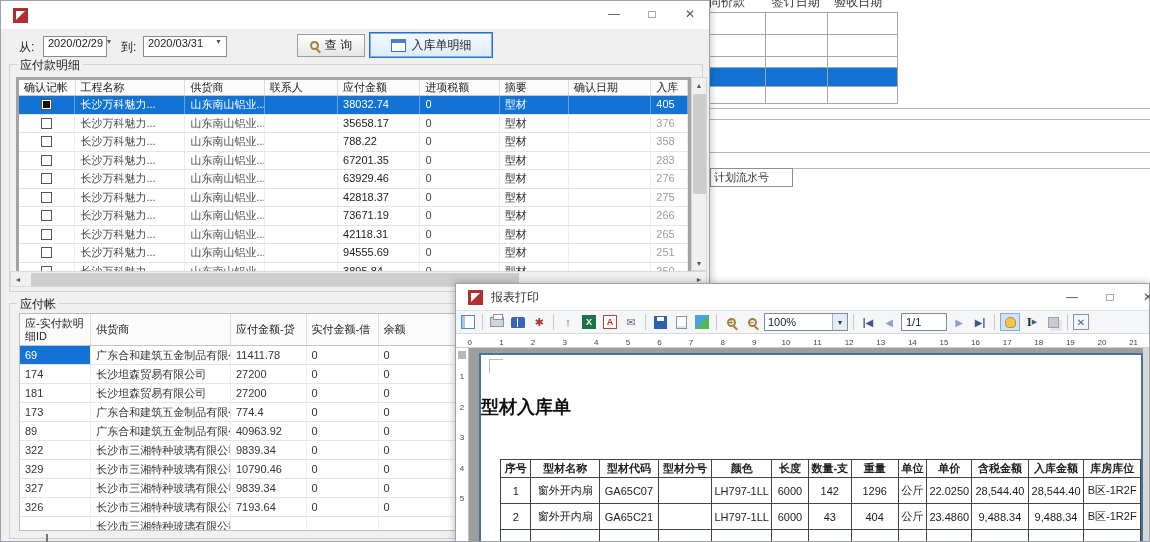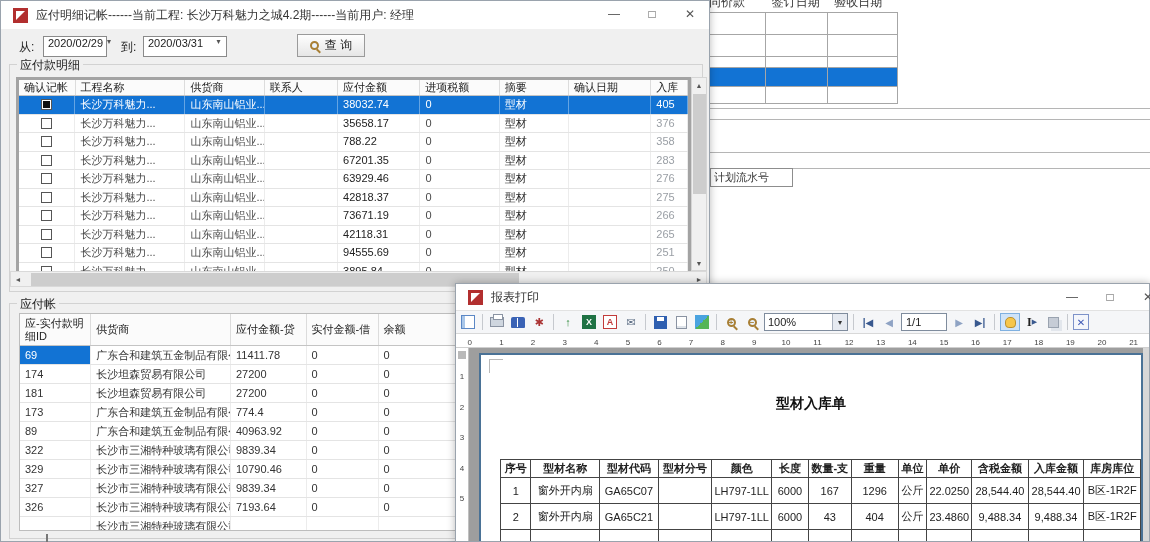--- a/index.html
+++ b/index.html
@@ -109,21 +109,21 @@
 .rnum{display:inline-block;width:31.62px;text-align:center;font-size:8px;color:#444;line-height:13px;background:repeating-linear-gradient(90deg,#b9b9b9 0 1px,transparent 1px 4px) 0 100%/100% 2px no-repeat}
 .rcanvas{position:absolute;left:0;top:64px;right:0;bottom:0;background:#9e9e9e;overflow:hidden}
 .rulerv{position:absolute;left:0;top:0;width:13px;height:100%;background:#fff;border-right:1px solid #c0c0c0;z-index:2}
 .vnum{display:block;height:30.5px;font-size:8px;color:#444;text-align:center}
 .vmark{position:absolute;left:2px;top:3px;width:8px;height:8px;background:#b9b9b9}
 .vpad{height:24px}
 .rscrollstrip{position:absolute;right:0;top:0;width:6px;height:100%;background:#d7d7d7}
 .rpage{position:absolute;left:23px;top:5px;width:664px;height:200px;background:#fff;border:2px solid #4a7296}
 .cornermark{position:absolute;left:8px;top:4px;width:14px;height:14px;border-left:1px solid #b9b9b9;border-top:1px solid #b9b9b9}
 .rcompany{position:absolute;left:0;top:10px;width:100%;text-align:center;font-family:"Liberation Serif","DejaVu Serif",serif;font-size:19px;font-weight:bold;letter-spacing:1px;color:#111}
-.rdoctitle{position:absolute;left:0;top:40px;width:100%;text-align:center;font-family:"Liberation Serif","DejaVu Serif",serif;font-size:14px;font-weight:bold;color:#111}
+.rdoctitle{position:absolute;left:0;top:40px;width:100%;font-family:"Liberation Serif","DejaVu Serif",serif;font-size:18px;font-weight:bold;color:#111}
 .rtb{position:absolute;left:19px;border-collapse:collapse;table-layout:fixed}
 .rtb td,.rtb th{border:1px solid #444;font-size:11px;padding:0 2px;text-align:center;white-space:nowrap;overflow:hidden}
 .tinfo{top:66px}
 .tinfo td{height:19px}
 .tinfo .ilbl{font-weight:bold}
 .tmain{top:104px}
 .tmain th{height:18px;font-weight:bold}
 .tmain td{height:26px}
 </style>
 </head>
@@ -168,41 +168,44 @@
   <div class="bgline" style="left:700px;right:0;top:152px"></div>
   <div class="bgline" style="left:690px;right:0;top:168px"></div>
   <div class="planbox">
     <span>计划流水号</span>
   </div>
 </div>
 
 <div class="win" style="left:0;top:0;width:710px;height:542px;z-index:1">
   <div class="titlebar">
     <div class="appicon"></div>
-    <span class="wtitle">应付明细记帐------当前工程: 长沙万科魅力之城4.2期------当前用户: 经理</span>
     <div class="wbtns">
       <div class="wbtn">—</div>
       <div class="wbtn">□</div>
       <div class="wbtn">✕</div>
     </div>
   </div>
 
   <span class="lbl" style="left:18px;top:38px">从:</span>
   <div class="combo" style="left:42px;top:35px;width:64px">
     <span class="cval">2020/02/29</span>
     <span class="carr">▾</span>
   </div>
   <span class="lbl" style="left:120px;top:38px">到:</span>
   <div class="combo" style="left:142px;top:35px;width:84px">
     <span class="cval">2020/03/31</span>
     <span class="carr">▾</span>
   </div>
   <div class="btn" style="left:296px;top:33px;width:68px;height:23px">
     <span class="mag"></span>
     <span>查  询</span>
+  </div>
+  <div class="btn focus" style="left:368px;top:31px;width:124px;height:26px">
+    <span style="width:15px;height:13px;background:#fff;border:1px solid #3a70c0;border-top:4px solid #4a80d0"></span>
+    <span>入库单明细</span>
   </div>
 
   <span class="grouplabel" style="left:16px;top:56px">应付款明细</span>
   <div class="group" style="left:8px;top:63px;width:694px;height:228px"></div>
 
   <div class="tbl1">
     <div class="t1head">
 
     <div>确认记帐</div>
         <div>工程名称</div>
@@ -618,21 +621,21 @@
         </thead>
         <tbody>
 
             <tr>
               <td>1</td>
               <td>窗外开内扇</td>
               <td>GA65C07</td>
               <td></td>
               <td>LH797-1LL</td>
               <td>6000</td>
-              <td>167</td>
+              <td>142</td>
               <td>1296</td>
               <td>公斤</td>
               <td>22.0250</td>
               <td>28,544.40</td>
               <td>28,544.40</td>
               <td>B区-1R2F</td>
             </tr>
 
             <tr>
               <td>2</td>

